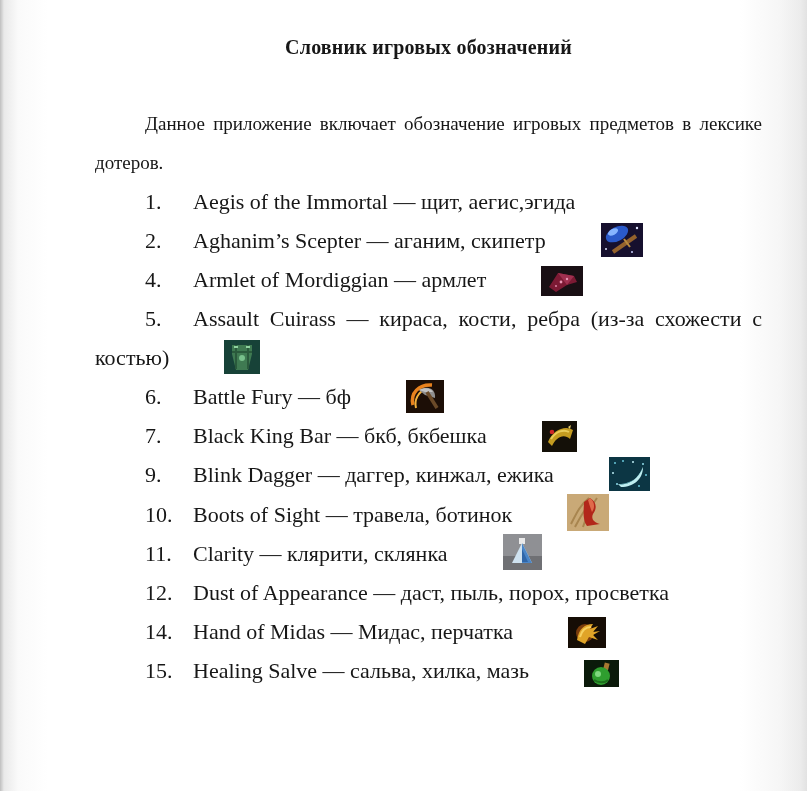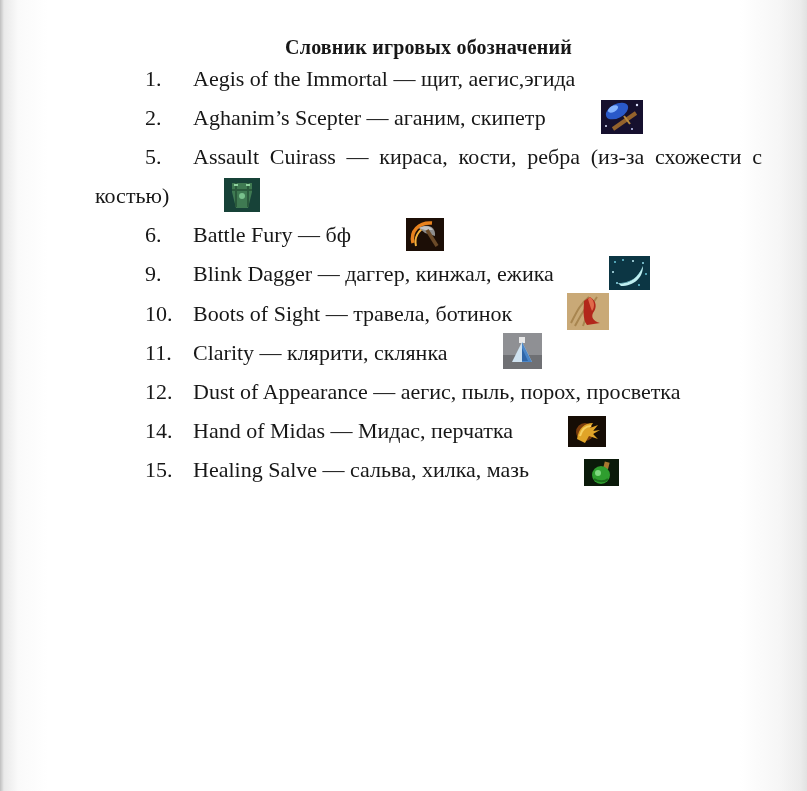--- a/index.html
+++ b/index.html
@@ -36,46 +36,62 @@
   }
   .num{display:inline-block;width:48px;text-indent:0;}
   .item-icon{display:inline-block;margin-left:5px;}
   .item-icon svg{vertical-align:-9px;}
 </style>
 </head>
 <body>
 
 <div class="page">
   <h1 class="title">Словник игровых обозначений</h1>
+  <p class="intro">Данное приложение включает обозначение игровых предметов в лексике дотеров.</p>
   <div class="glossary" id="glossary">
       <div class="list-item"><span class="num">1.</span><span>Aegis of the Immortal</span><span> — </span><span>щит, аегис,эгида</span></div>
       <div class="list-item"><span class="num">2.</span><span>Aghanim’s Scepter</span><span> — </span><span>аганим, скипетр</span><span class="item-icon"><svg width="42" height="34" viewBox="0 0 42 34">
             <rect width="42" height="34" fill="#16102e"></rect>
             <line x1="12" y1="29" x2="35" y2="13" stroke="#94622c" stroke-width="4"></line>
             <line x1="23" y1="16" x2="29" y2="24" stroke="#b88a3e" stroke-width="2"></line>
             <ellipse cx="16" cy="11" rx="12" ry="7" transform="rotate(-28 16 11)" fill="#2a59c9"></ellipse>
             <ellipse cx="12" cy="9" rx="5.5" ry="3" transform="rotate(-28 12 9)" fill="#86b4ff"></ellipse>
             <circle cx="36" cy="5" r="1.2" fill="#dfe4ff"></circle>
             <circle cx="5" cy="26" r="1" fill="#dfe4ff"></circle>
             <circle cx="31" cy="29" r="1" fill="#c9cfff"></circle>
+          </svg></span></div>
+      <div class="list-item"><span class="num">4.</span><span>Armlet of Mordiggian</span><span> — </span><span>армлет</span><span class="item-icon"><svg width="42" height="30" viewBox="0 0 42 30">
+            <rect width="42" height="30" fill="#190f14"></rect>
+            <path d="M8 21 L17 7 L33 10 L36 16 L26 19 L15 26 Z" fill="#7c1a34"></path>
+            <path d="M17 7 L33 10 L26 19 Z" fill="#a03050"></path>
+            <circle cx="20" cy="16" r="1.4" fill="#e795b3"></circle>
+            <circle cx="26" cy="13" r="1.2" fill="#e795b3"></circle>
+            <circle cx="15" cy="20" r="1.1" fill="#d77f9f"></circle>
           </svg></span></div>
       <div class="list-item"><span class="num">5.</span><span>Assault Cuirass</span><span> — </span><span>кираса, кости, ребра (из-за схожести с костью)</span><span class="item-icon"><svg width="36" height="34" viewBox="0 0 36 34">
             <rect width="36" height="34" fill="#174238"></rect>
             <path d="M8 5 h20 v9 l-4 16 h-12 l-4 -16 z" fill="#3f7a52"></path>
             <path d="M12 5 v24 M24 5 v24 M8 12 h20" stroke="#2a5a3c" stroke-width="2" fill="none"></path>
             <path d="M10 7 h4 M22 7 h4" stroke="#8fd3a0" stroke-width="2"></path>
             <circle cx="18" cy="18" r="3" fill="#79c18c"></circle>
           </svg></span></div>
       <div class="list-item"><span class="num">6.</span><span>Battle Fury</span><span> — </span><span>бф</span><span class="item-icon"><svg width="38" height="33" viewBox="0 0 38 33">
             <rect width="38" height="33" fill="#1c0e06"></rect>
             <path d="M7 25 C4 13 13 4 26 5" stroke="#e8821e" stroke-width="3.5" fill="none"></path>
             <path d="M10 28 C8 20 12 12 20 9" stroke="#f5b23c" stroke-width="2" fill="none"></path>
             <path d="M13 10 C22 5 30 9 29 18 L19 15 Z" fill="#8f8f8f"></path>
             <path d="M13 10 C19 7 25 8 27 12 L19 12 Z" fill="#c2c2c2"></path>
             <line x1="21" y1="12" x2="31" y2="28" stroke="#6b4a28" stroke-width="3.5"></line>
+          </svg></span></div>
+      <div class="list-item"><span class="num">7.</span><span>Black King Bar</span><span> — </span><span>бкб, бкбешка</span><span class="item-icon"><svg width="35" height="31" viewBox="0 0 35 31">
+            <rect width="35" height="31" fill="#141008"></rect>
+            <path d="M6 21 C11 8 24 4 31 9 L28 18 C22 12 14 16 10 25 Z" fill="#c49c20"></path>
+            <path d="M9 18 C14 10 22 8 27 11" stroke="#e8cc5a" stroke-width="2" fill="none"></path>
+            <circle cx="10" cy="11" r="2.3" fill="#cc2626"></circle>
+            <path d="M26 6 L29 4 L28 8 Z" fill="#e8d070"></path>
           </svg></span></div>
       <div class="list-item"><span class="num">9.</span><span>Blink Dagger</span><span> — </span><span>даггер, кинжал, ежика</span><span class="item-icon"><svg width="41" height="34" viewBox="0 0 41 34">
             <rect width="41" height="34" fill="#0c3644"></rect>
             <circle cx="6" cy="6" r="1" fill="#67c7d8"></circle>
             <circle cx="14" cy="4" r="1" fill="#67c7d8"></circle>
             <circle cx="34" cy="7" r="1" fill="#8fdbe8"></circle>
             <circle cx="37" cy="18" r="1" fill="#67c7d8"></circle>
             <circle cx="8" cy="27" r="1" fill="#8fdbe8"></circle>
             <circle cx="30" cy="29" r="1" fill="#67c7d8"></circle>
             <circle cx="24" cy="5" r="1" fill="#bdeef5"></circle>
@@ -90,21 +106,21 @@
             <path d="M23 4 C28 8 28 14 25 18 C23 13 22 9 21 6 Z" fill="#e06a4a"></path>
           </svg></span></div>
       <div class="list-item"><span class="num">11.</span><span>Clarity</span><span> — </span><span>клярити, склянка</span><span class="item-icon"><svg width="39" height="36" viewBox="0 0 39 36">
             <rect width="39" height="36" fill="#8f9094"></rect>
             <rect y="22" width="39" height="14" fill="#6f7074"></rect>
             <rect x="16" y="4" width="6" height="6" fill="#e9e9e9"></rect>
             <path d="M19 9 L29 29 L9 29 Z" fill="#cfe2f0"></path>
             <path d="M19 9 L29 29 L19 29 Z" fill="#4a86c8"></path>
             <path d="M19 15 L25 28 L19 28 Z" fill="#2f66a8"></path>
           </svg></span></div>
-      <div class="list-item"><span class="num">12.</span><span>Dust of Appearance</span><span> — </span><span>аегис, пыль, порох, просветка</span></div>
+      <div class="list-item"><span class="num">12.</span><span>Dust of Appearance</span><span> — </span><span>даст, пыль, порох, просветка</span></div>
       <div class="list-item"><span class="num">14.</span><span>Hand of Midas</span><span> — </span><span>Мидас, перчатка</span><span class="item-icon"><svg width="38" height="31" viewBox="0 0 38 31">
             <rect width="38" height="31" fill="#160d05"></rect>
             <circle cx="17" cy="16" r="9" fill="#7a3c0c"></circle>
             <path d="M9 23 C11 12 16 7 25 7 L22 12 L30 9 L25 15 L32 14 L25 18 L30 23 L21 20 L17 27 Z" fill="#e0a428"></path>
             <path d="M12 20 C14 13 18 10 23 10" stroke="#f6d060" stroke-width="2" fill="none"></path>
           </svg></span></div>
       <div class="list-item"><span class="num">15.</span><span>Healing Salve</span><span> — </span><span>сальва, хилка, мазь</span><span class="item-icon"><svg width="35" height="27" viewBox="0 0 35 27">
             <rect width="35" height="27" fill="#0b1a0a"></rect>
             <rect x="20" y="3" width="5" height="7" fill="#a87830" transform="rotate(14 22 6)"></rect>
             <circle cx="17" cy="16" r="9" fill="#2f9e2f"></circle>

